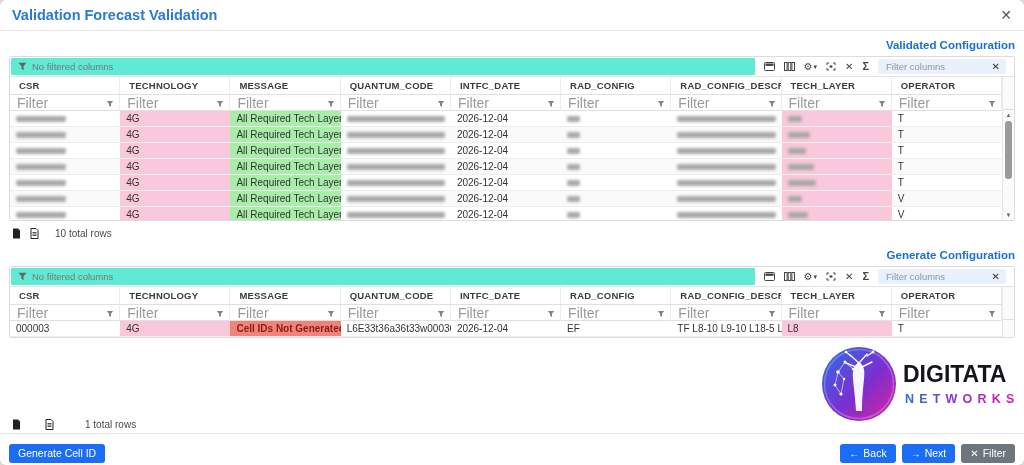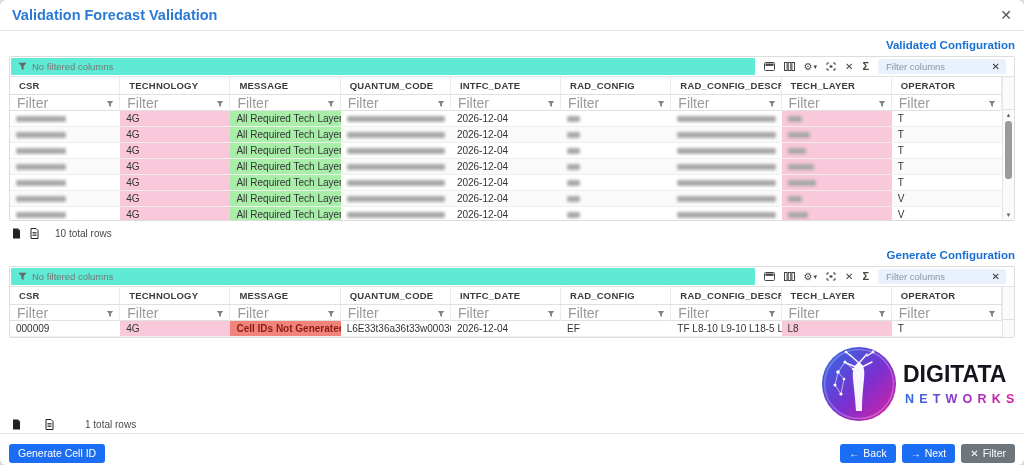--- a/index.html
+++ b/index.html
@@ -558,21 +558,21 @@
                 <div class="fcell">
                   <span class="ph">Filter</span>
                   <span class="ffunnel"><svg width="8" height="8" viewBox="0 0 10 10">
                       <path d="M1 1.2h8L6.2 4.8v4L3.8 7.3v-2.5L1 1.2z" fill="#828282"></path>
                     </svg></span>
                 </div>
               </div>
             <div class="rows">
                 <div class="row">
                   <div class="cell">
-                    <span>000009</span>
+                    <span>000003</span>
                   </div>
                   <div class="cell" style="background: rgb(249, 200, 218);">
                     <span>4G</span>
                   </div>
                   <div class="cell" style="background: rgb(242, 131, 123); color: rgb(138, 29, 18); font-weight: 600;">
                     <span>Cell IDs Not Generated for Tech L...</span>
                   </div>
                   <div class="cell">
                     <span>L6E33t36a36t33w00036boaM0</span>
                   </div>

